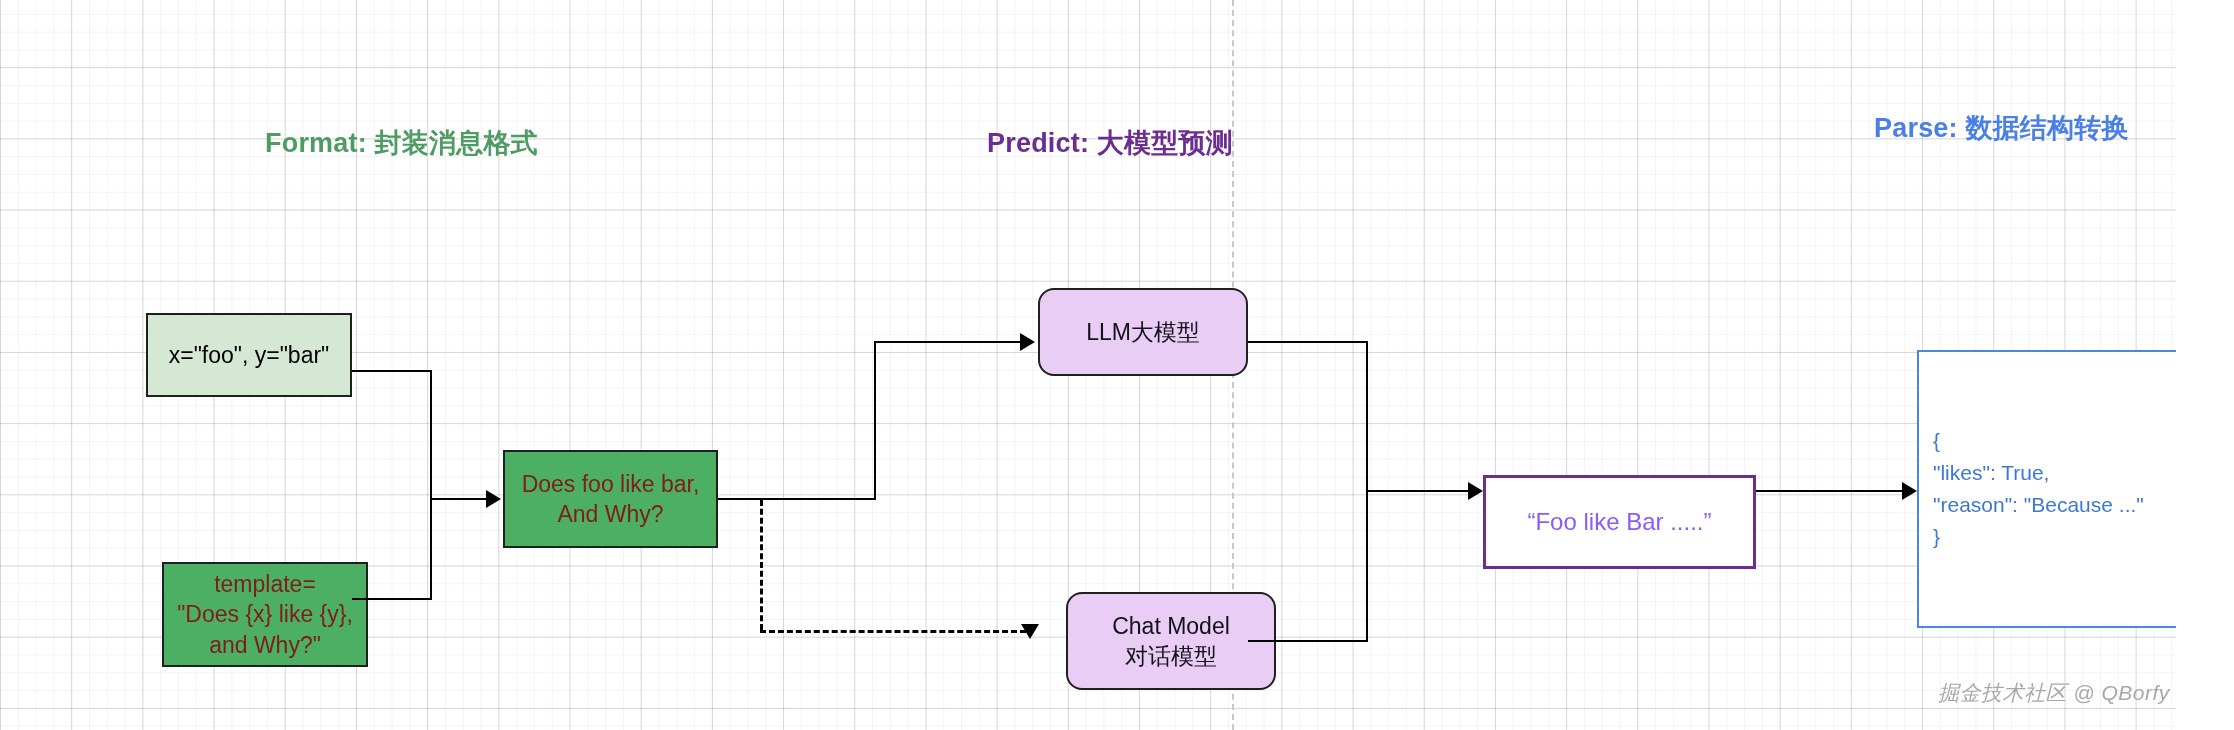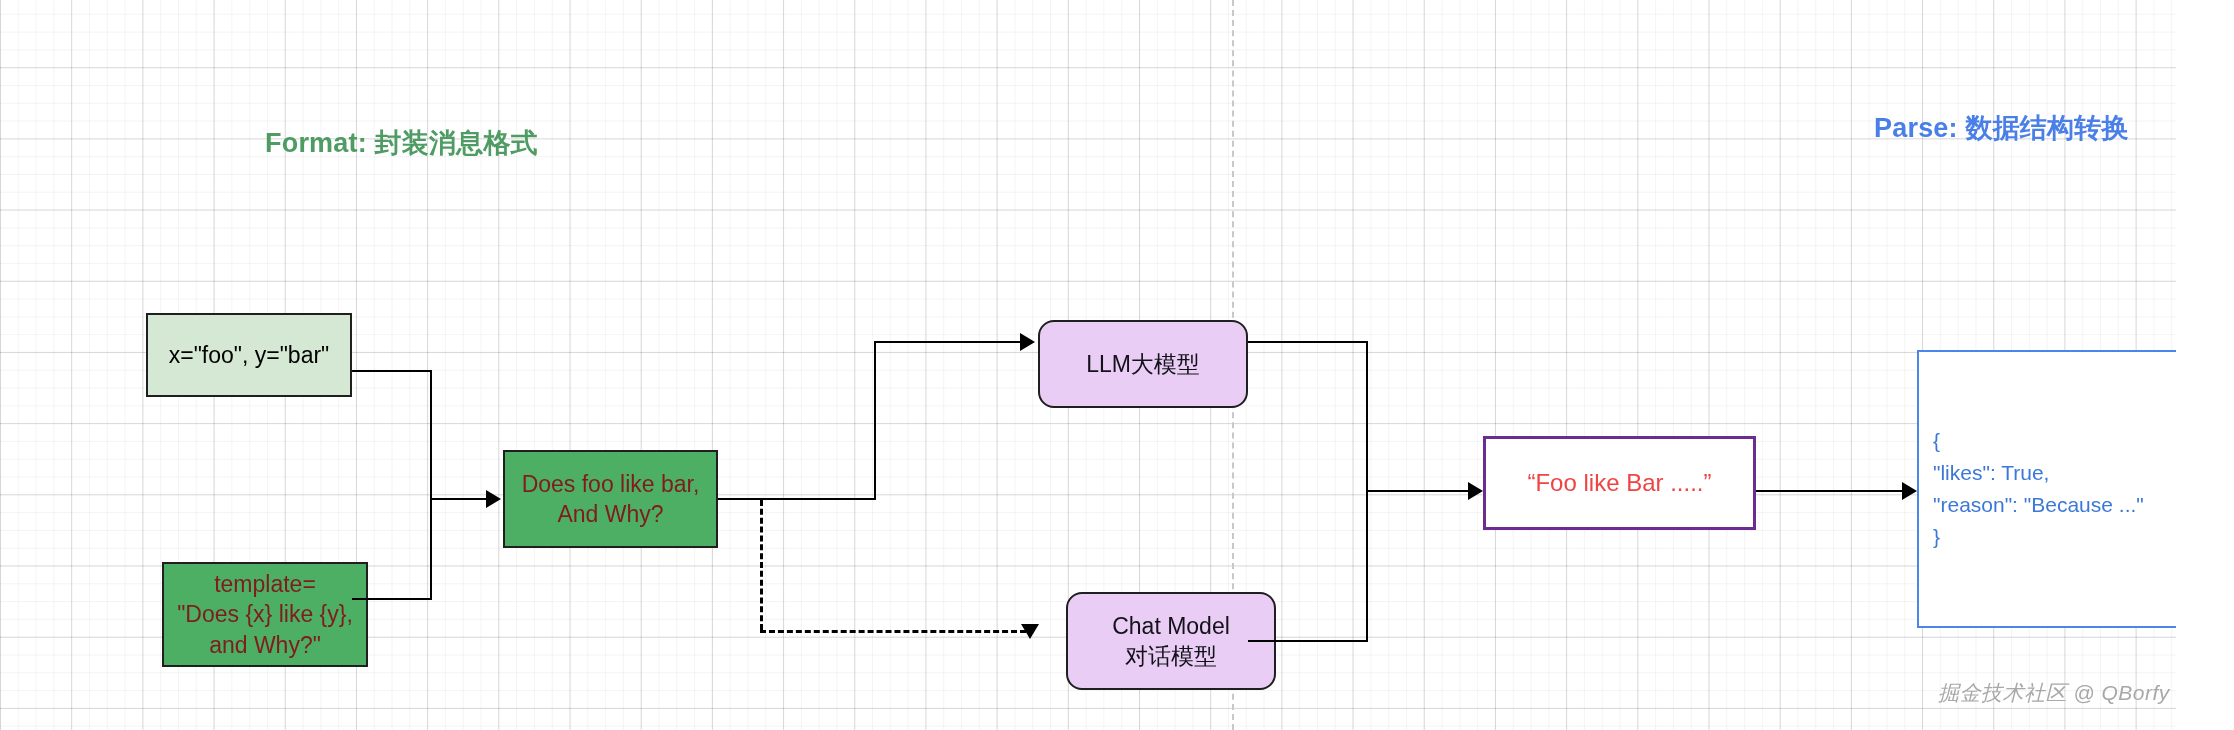--- a/index.html
+++ b/index.html
@@ -72,22 +72,23 @@
   .node-purple {
     background: #e9cdf5;
     border: 2px solid #1f1f1f;
     border-radius: 16px;
     color: #13111a;
     font-size: 23px;
   }
   .node-quote {
     background: #ffffff;
     border: 3px solid #6b2d8f;
-    color: #ef4444;
+    color: #8b5cf6;
     font-size: 24px;
+    margin-top: 39px;
   }
   .node-json {
     background: #ffffff;
     border: 2px solid #4a86e8;
     color: #3c78d8;
     font-size: 21px;
     align-items: center;
     justify-content: flex-start;
     text-align: left;
     padding-left: 14px;
@@ -140,32 +141,33 @@
   }
 </style>
 </head>
 <body>
 
 <div id="canvas">
 
   <div class="page-guide" style="left:1232px;"></div>
 
   <div class="section-title" style="left:265px; top:125px; color:#4e9c63;">Format: 封装消息格式</div>
+  <div class="section-title" style="left:987px; top:125px; color:#6b2d8f;">Predict: 大模型预测</div>
   <div class="section-title" style="left:1874px; top:110px; color:#4a7fe8;">Parse: 数据结构转换</div>
 
   <div class="node node-green-light" style="left:146px; top:313px; width:206px; height:84px;">x="foo", y="bar"</div>
 
   <div class="node node-green-solid" style="left:162px; top:538px; width:206px; height:105px;margin-top:24px;">template=
 "Does {x} like {y},
 and Why?"</div>
 
   <div class="node node-green-solid" style="left:503px; top:450px; width:215px; height:98px;">Does foo like bar,
 And Why?</div>
 
-  <div class="node node-purple" style="left:1038px; top:288px; width:210px; height:88px;margin-top:32px;">LLM大模型</div>
+  <div class="node node-purple" style="left:1038px; top:288px; width:210px; height:88px;">LLM大模型</div>
 
   <div class="node node-purple" style="left:1038px; top:592px; width:210px; height:98px;margin-left:28px;">Chat Model
 对话模型</div>
 
   <div class="node node-quote" style="left:1483px; top:436px; width:273px; height:94px;">“Foo like Bar .....”</div>
 
   <div class="node node-json" style="left:1917px; top:350px; width:293px; height:278px;">{
 "likes": True,
 "reason": "Because ..."
 }</div>

